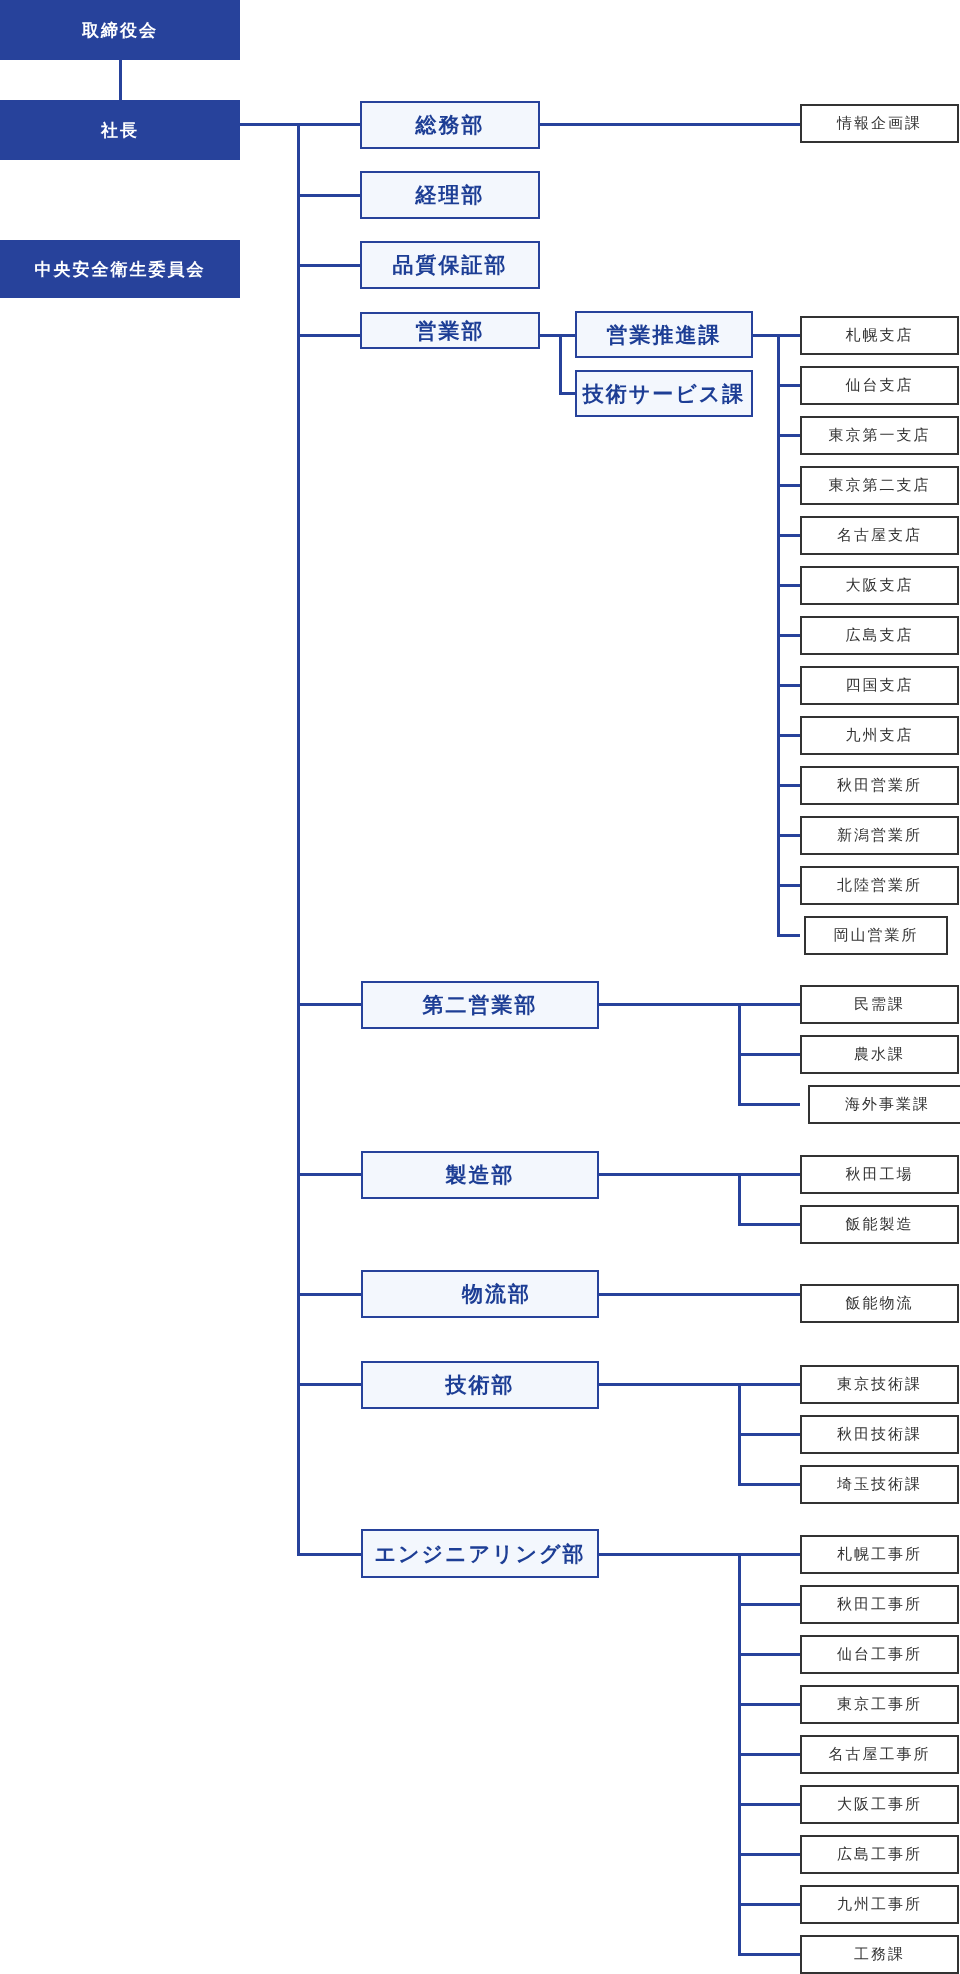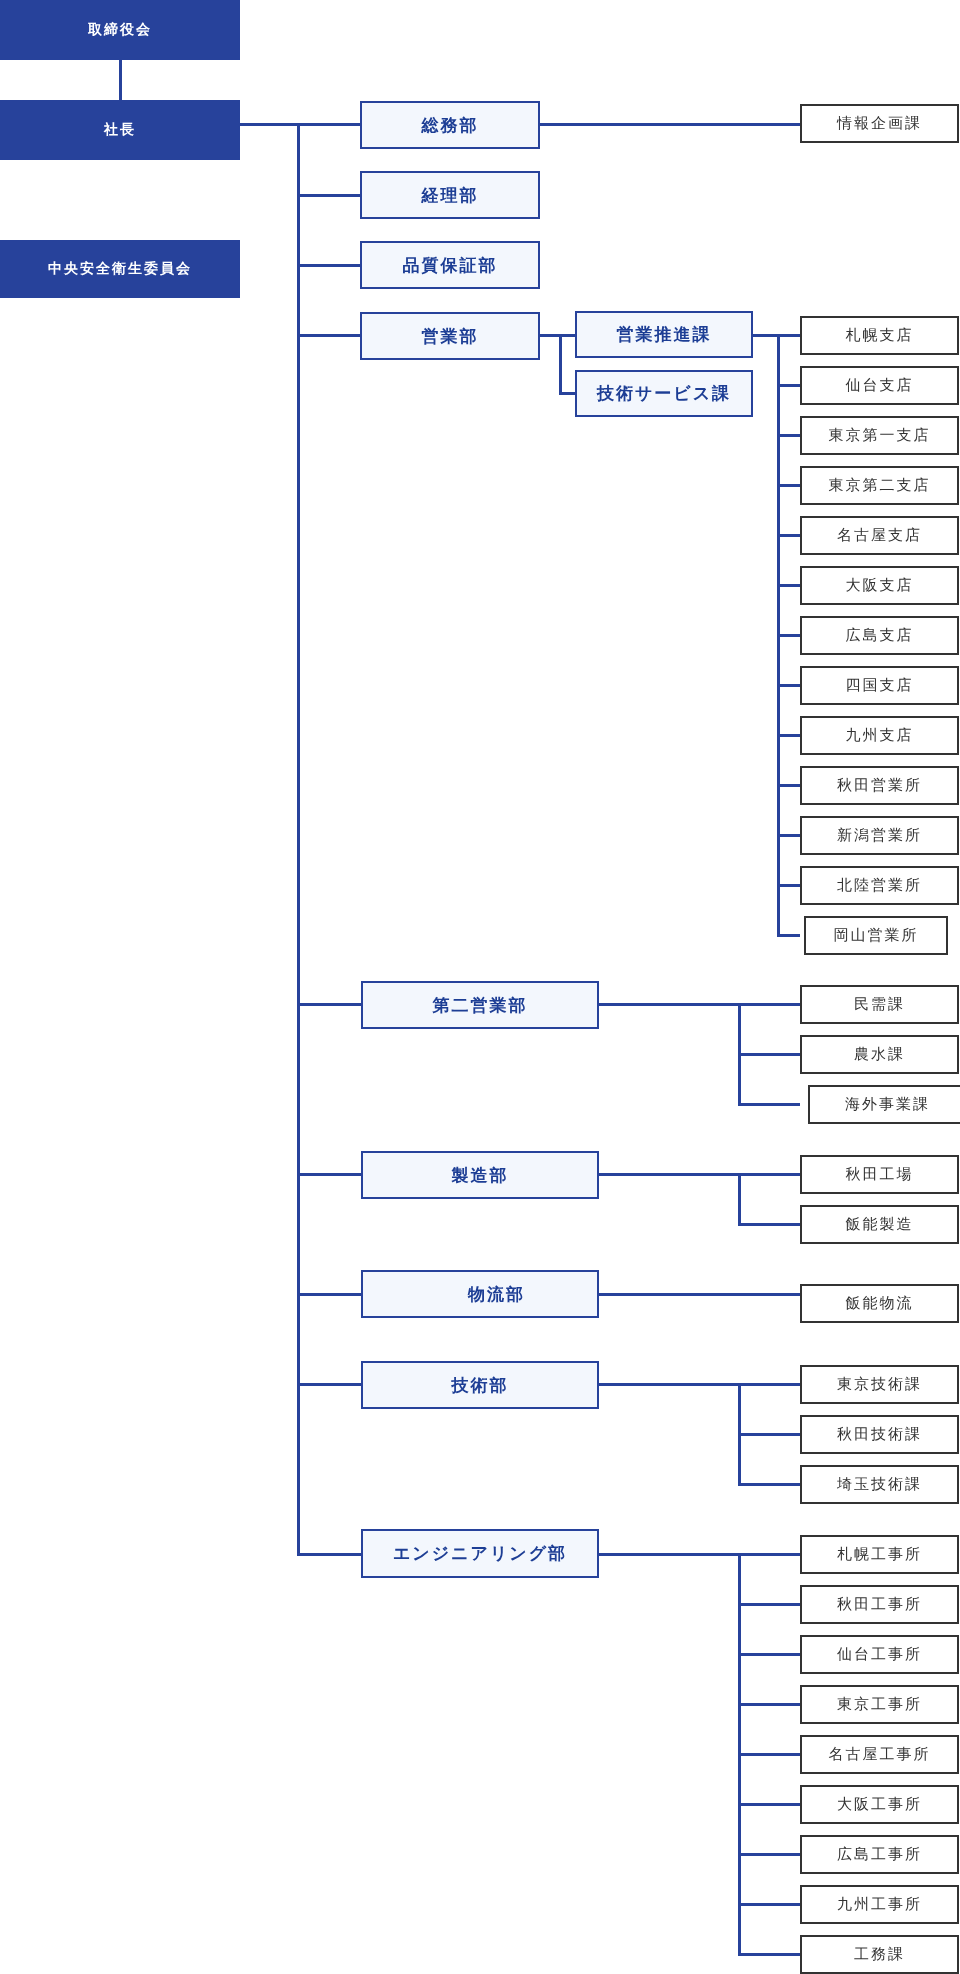--- a/index.html
+++ b/index.html
@@ -1,24 +1,24 @@
 <!DOCTYPE html>
 <html lang="ja"><head>
 <meta charset="utf-8">
 <style>
   html,body{margin:0;padding:0;}
   body{background:#fff;font-family:"Liberation Sans","DejaVu Sans",sans-serif;}
   #org-canvas{position:relative;width:960px;height:1974px;background:#fff;overflow:hidden;}
   .node{position:absolute;display:flex;align-items:center;justify-content:center;
         box-sizing:border-box;text-align:center;white-space:nowrap;}
   .node.executive{background:var(--accent);color:var(--exec-text);
-        font-weight:700;font-size:14px;letter-spacing:2px;}
+        font-weight:700;font-size:17px;letter-spacing:2px;}
   .node.department,.node.section{background:var(--dept-fill);
         border:2.5px solid var(--accent);color:var(--dept-text);
-        font-weight:700;font-size:17px;letter-spacing:2px;}
+        font-weight:700;font-size:21px;letter-spacing:2px;}
   .node.leaf{background:#fff;border:2px solid var(--leaf-border);
         color:var(--leaf-text);font-weight:400;font-size:15px;letter-spacing:2px;}
   .line{position:absolute;background:var(--accent);}
 </style>
 </head>
 <body>
 
 <div id="org-canvas" style="--accent: #27429B; --dept-fill: #F3F7FD; --dept-text: #1D3E95; --leaf-border: #333333; --leaf-text: #333333; --exec-text: #FFFFFF; background: rgb(255, 255, 255);">
     <div class="line" style="left: 119px; top: 60px; width: 3px; height: 40px;"></div>
     <div class="line" style="left: 240px; top: 123px; width: 120px; height: 3px;"></div>
@@ -70,21 +70,21 @@
     <div class="line" style="left: 738px; top: 1803px; width: 62px; height: 3px;"></div>
     <div class="line" style="left: 738px; top: 1853px; width: 62px; height: 3px;"></div>
     <div class="line" style="left: 738px; top: 1903px; width: 62px; height: 3px;"></div>
     <div class="line" style="left: 738px; top: 1953px; width: 62px; height: 3px;"></div>
     <div class="node executive" style="left: 0px; top: 0px; width: 240px; height: 60px;">取締役会</div>
     <div class="node executive" style="left: 0px; top: 100px; width: 240px; height: 60px;">社長</div>
     <div class="node executive" style="left: 0px; top: 240px; width: 240px; height: 58px;">中央安全衛生委員会</div>
     <div class="node department" style="left: 360px; top: 101px; width: 180px; height: 48px;">総務部</div>
     <div class="node department" style="left: 360px; top: 171px; width: 180px; height: 48px;">経理部</div>
     <div class="node department" style="left: 360px; top: 241px; width: 180px; height: 48px;">品質保証部</div>
-    <div class="node department" style="left: 360px; top: 312px; width: 180px; height: 48px;">営業部</div>
+    <div class="node department" style="left: 360px; top: 312px; width: 180px; height: 37px;">営業部</div>
     <div class="node department" style="left: 361px; top: 981px; width: 238px; height: 48px;">第二営業部</div>
     <div class="node department" style="left: 361px; top: 1151px; width: 238px; height: 48px;">製造部</div>
     <div class="node department" style="left: 361px; top: 1270px; width: 238px; height: 48px; padding-left: 33px;">物流部</div>
     <div class="node department" style="left: 361px; top: 1361px; width: 238px; height: 48px;">技術部</div>
     <div class="node department" style="left: 361px; top: 1529px; width: 238px; height: 49px;">エンジニアリング部</div>
     <div class="node section" style="left: 575px; top: 311px; width: 178px; height: 47px;">営業推進課</div>
     <div class="node section" style="left: 575px; top: 370px; width: 178px; height: 47px;">技術サービス課</div>
     <div class="node leaf" style="left: 800px; top: 104px; width: 159px; height: 39px;">情報企画課</div>
     <div class="node leaf" style="left: 800px; top: 316px; width: 159px; height: 39px;">札幌支店</div>
     <div class="node leaf" style="left: 800px; top: 366px; width: 159px; height: 39px;">仙台支店</div>

